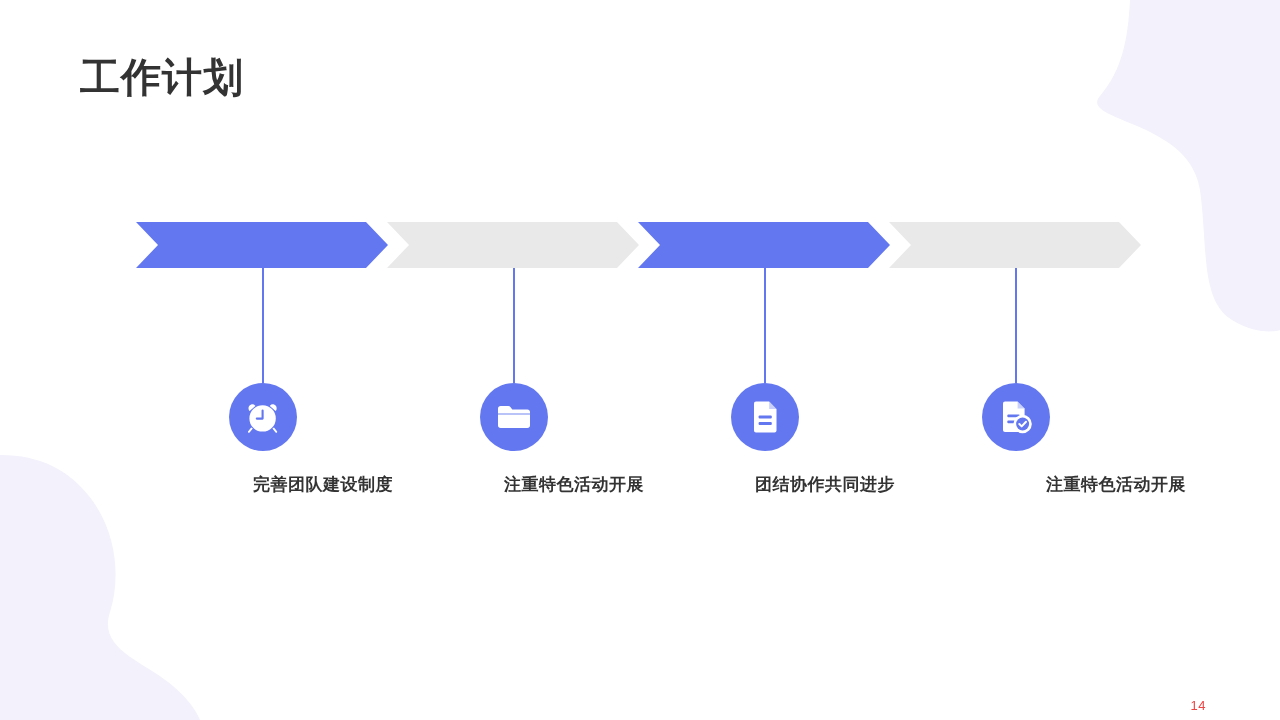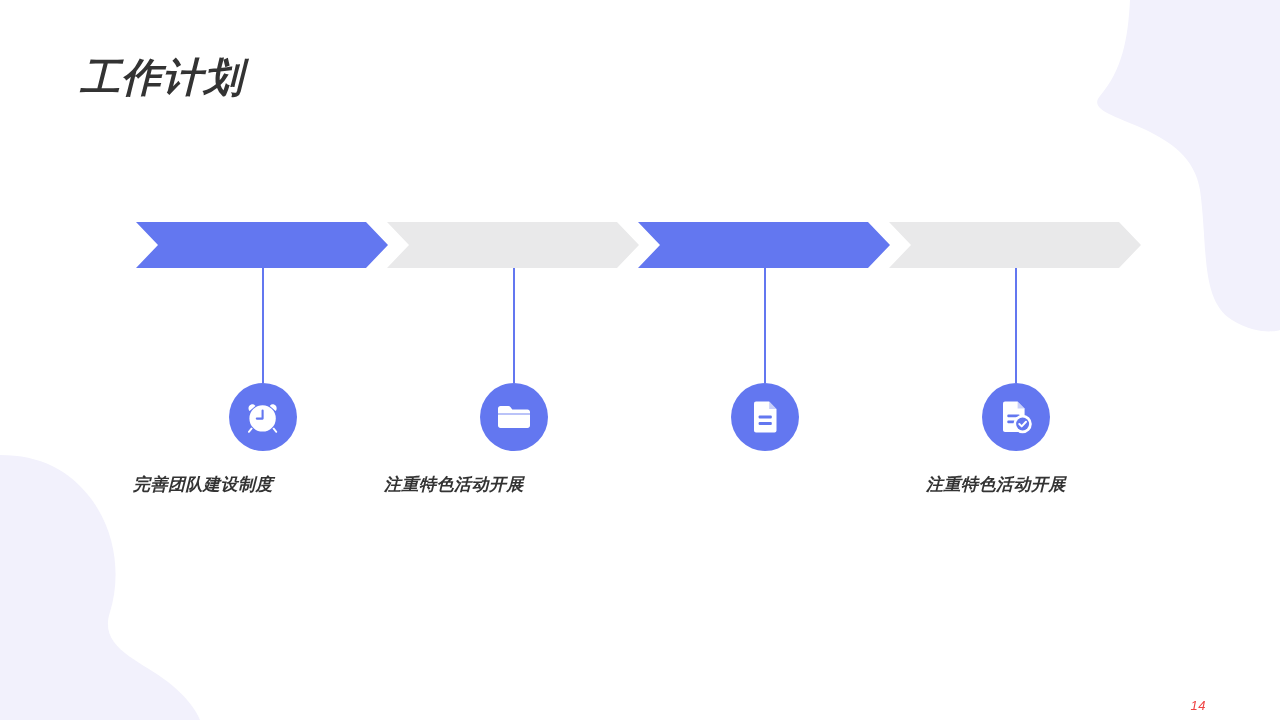--- a/index.html
+++ b/index.html
@@ -12,21 +12,20 @@
     background: #ffffff;
     font-family: "Liberation Sans", "DejaVu Sans", sans-serif;
     overflow: hidden;
   }
   .slide {
     position: relative;
     width: 1280px;
     height: 720px;
     background: #ffffff;
     overflow: hidden;
-    font-style: italic;
   }
 
   
   .blob-layer {
     position: absolute;
     inset: 0;
     width: 1280px;
     height: 720px;
     pointer-events: none;
   }
@@ -78,21 +77,21 @@
     justify-content: center;
   }
   .icon-circle svg {
     display: block;
   }
 
   
   .step-label {
     position: absolute;
     width: 260px;
-    text-align: left;
+    text-align: right;
     font-size: 17px;
     font-weight: bold;
     color: #333333;
     letter-spacing: 0.5px;
     white-space: nowrap;
   }
 
   
   .page-number {
     position: absolute;
@@ -163,17 +162,18 @@
       <rect x="11.3" y="17.4" width="12.4" height="2.8" rx="1.0" fill="#6377f0"></rect>
       <rect x="11.3" y="23.4" width="9.0" height="2.8" rx="1.0" fill="#6377f0"></rect>
       <circle cx="26.6" cy="27.0" r="9.2" fill="#ffffff"></circle>
       <circle cx="26.6" cy="27.0" r="6.5" fill="#6377f0"></circle>
       <path d="M23.3 27.0 L25.7 29.4 L30.0 24.7" stroke="#ffffff" stroke-width="2.0" stroke-linecap="round" stroke-linejoin="round" fill="none"></path>
     </svg>
   </div>
 
   <div class="step-label" style="left:133px; top:473px;">完善团队建设制度</div>
   <div class="step-label" style="left:384px; top:473px;">注重特色活动开展</div>
+  <div class="step-label" style="left:635px; top:473px;">团结协作共同进步</div>
   <div class="step-label" style="left:926px; top:473px;">注重特色活动开展</div>
 
   <div class="page-number">14</div>
 
 </div>
 
 </body></html>

